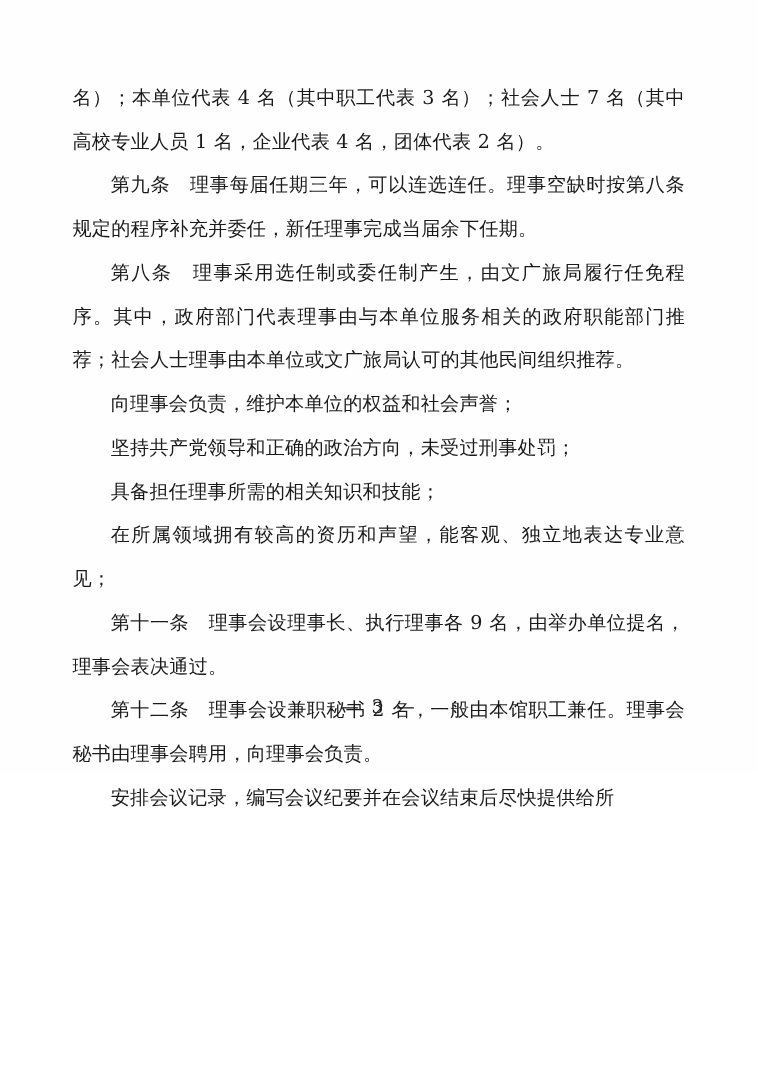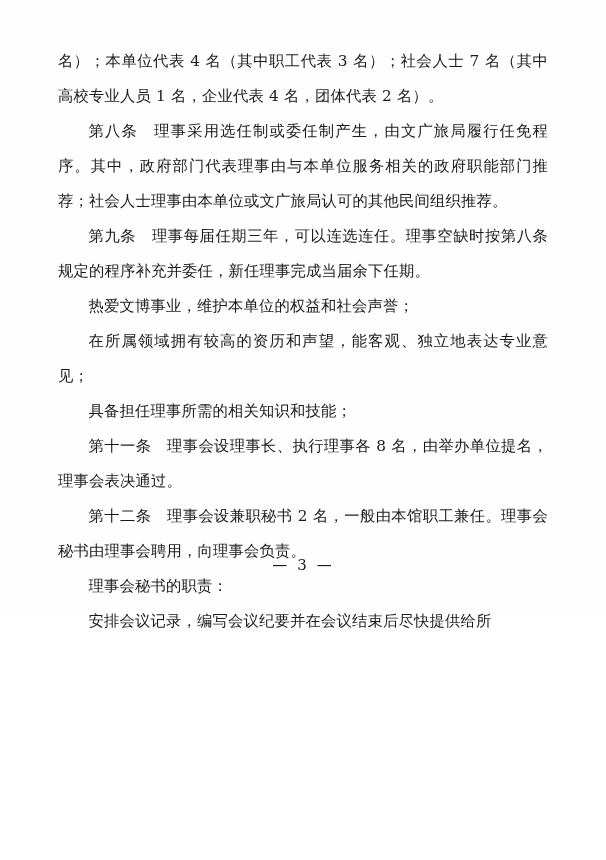--- a/index.html
+++ b/index.html
@@ -12,21 +12,21 @@
     background: #ffffff;
     font-family: "DejaVu Serif", "Liberation Serif", serif;
     color: #1a1a1a;
     overflow: hidden;
   }
   .page {
     position: relative;
     width: 606px;
     height: 618px;
     box-sizing: border-box;
-    padding: 44px 58px 0 58px;
+    padding: 61px 58px 0 58px;
     background: #fefefe;
   }
   .doc-body {
     font-size: 15.3px;
     line-height: 35px;
     letter-spacing: 0.2px;
     text-align: justify;
     text-justify: inter-ideograph;
   }
   .para {
@@ -56,27 +56,27 @@
     display: inline-block;
     font-family: "DejaVu Serif", "Liberation Serif", serif;
   }
 </style>
 </head>
 <body>
 
 <div class="page">
   <div class="doc-body">
     <p class="para">名）；本单位代表 4 名（其中职工代表 3 名）；社会人士 7 名（其中高校专业人员 1 名，企业代表 4 名，团体代表 2 名）。</p>
+    <p class="para indent">第九条　理事每届任期三年，可以连选连任。理事空缺时按第八条规定的程序补充并委任，新任理事完成当届余下任期。</p>
     <p class="para indent">第八条　理事采用选任制或委任制产生，由文广旅局履行任免程序。其中，政府部门代表理事由与本单位服务相关的政府职能部门推荐；社会人士理事由本单位或文广旅局认可的其他民间组织推荐。</p>
-    <p class="para indent">第九条　理事每届任期三年，可以连选连任。理事空缺时按第八条规定的程序补充并委任，新任理事完成当届余下任期。</p>
-    <p class="para indent">热爱文博事业，维护本单位的权益和社会声誉；</p>
+    <p class="para indent">向理事会负责，维护本单位的权益和社会声誉；</p>
+    <p class="para indent">坚持共产党领导和正确的政治方向，未受过刑事处罚；</p>
+    <p class="para indent">具备担任理事所需的相关知识和技能；</p>
     <p class="para indent">在所属领域拥有较高的资历和声望，能客观、独立地表达专业意见；</p>
-    <p class="para indent">具备担任理事所需的相关知识和技能；</p>
-    <p class="para indent">第十一条　理事会设理事长、执行理事各 8 名，由举办单位提名，理事会表决通过。</p>
+    <p class="para indent">第十一条　理事会设理事长、执行理事各 9 名，由举办单位提名，理事会表决通过。</p>
     <p class="para indent">第十二条　理事会设兼职秘书 2 名，一般由本馆职工兼任。理事会秘书由理事会聘用，向理事会负责。</p>
-    <p class="para indent">理事会秘书的职责：</p>
     <p class="para indent">安排会议记录，编写会议纪要并在会议结束后尽快提供给所</p>
   </div>
 
   <div class="page-number">
     <span class="dash">—</span><span class="num">3</span><span class="dash">—</span>
   </div>
 </div>
 
 </body></html>

